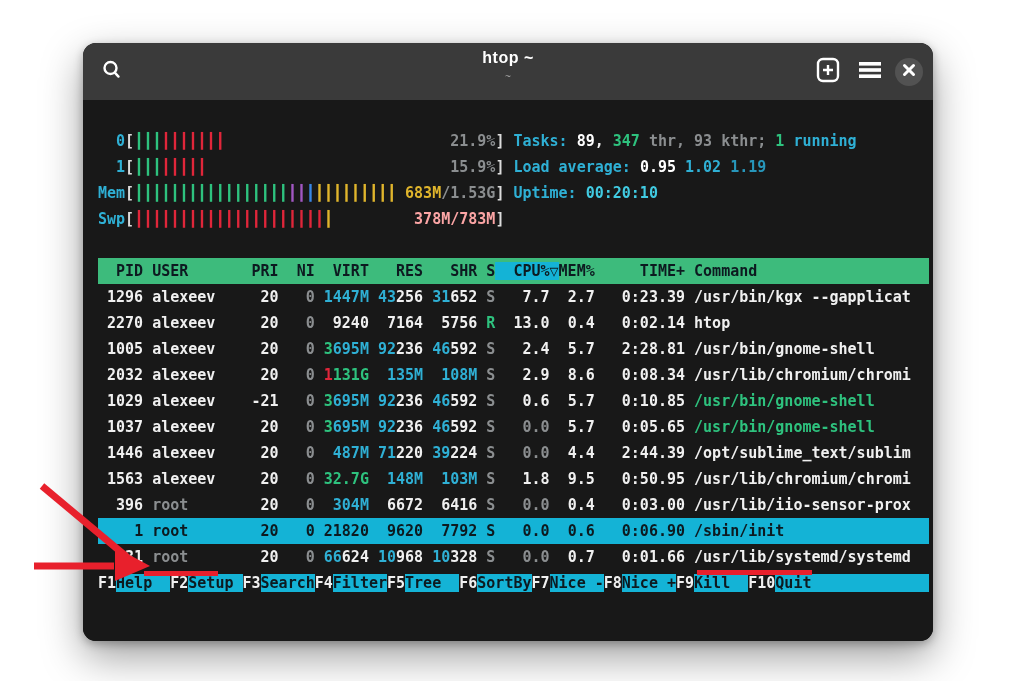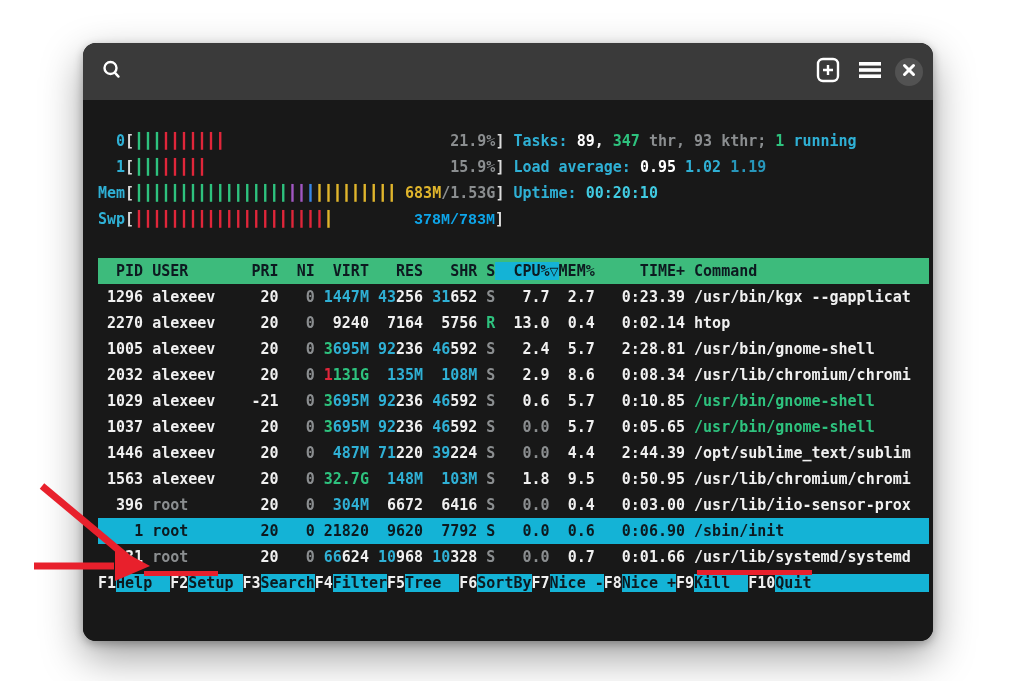--- a/index.html
+++ b/index.html
@@ -33,20 +33,24 @@
 <div class="window">
   <div class="titlebar">
     <div class="tb-btn tb-left">
       <span>
         <svg width="22" height="22" viewBox="0 0 22 22">
           <circle cx="9.5" cy="9" r="6" fill="none" stroke="#ffffff" stroke-width="2.4"></circle>
           <line x1="13.8" y1="13.6" x2="17.5" y2="17.6" stroke="#ffffff" stroke-width="2.4" stroke-linecap="round"></line>
         </svg>
       </span>
     </div>
+    <div class="tb-center">
+      <div class="tb-title">htop ~</div>
+      <div class="tb-sub">~</div>
+    </div>
     <div class="tb-right">
       <div class="tb-btn">
         <span>
           <svg width="24" height="26" viewBox="0 0 24 26">
             <rect x="2" y="2" width="20" height="22" rx="5" fill="none" stroke="#ffffff" stroke-width="2.4"></rect>
             <line x1="12" y1="8" x2="12" y2="18" stroke="#ffffff" stroke-width="2.4"></line>
             <line x1="7" y1="13" x2="17" y2="13" stroke="#ffffff" stroke-width="2.4"></line>
           </svg>
         </span>
       </div>
@@ -66,21 +70,21 @@
             <line x1="11.5" y1="2.5" x2="2.5" y2="11.5" stroke="#ffffff" stroke-width="3" stroke-linecap="round"></line>
           </svg>
         </span>
       </div>
     </div>
   </div>
   <div class="term" id="term">
       <div class="line"><span style="color: rgb(47, 176, 213);">  0</span><span style="color: rgb(220, 220, 220);">[</span><span style="color: rgb(46, 194, 126);">┃┃┃</span><span style="color: rgb(224, 38, 58);">┃┃┃┃┃┃┃</span><span>                         </span><span style="color: rgb(139, 142, 144);">21.9%</span><span style="color: rgb(220, 220, 220);">]</span><span> </span><span style="color: rgb(47, 176, 213);">Tasks: </span><span style="color: rgb(255, 255, 255);">89</span><span style="color: rgb(240, 240, 240);">, </span><span style="color: rgb(46, 194, 126);">347</span><span style="color: rgb(139, 142, 144);"> thr</span><span style="color: rgb(139, 142, 144);">, </span><span style="color: rgb(139, 142, 144);">93 kthr</span><span style="color: rgb(139, 142, 144);">; </span><span style="color: rgb(46, 194, 126);">1</span><span style="color: rgb(47, 176, 213);"> running</span></div>
       <div class="line"><span style="color: rgb(47, 176, 213);">  1</span><span style="color: rgb(220, 220, 220);">[</span><span style="color: rgb(46, 194, 126);">┃┃┃</span><span style="color: rgb(224, 38, 58);">┃┃┃┃┃</span><span>                           </span><span style="color: rgb(139, 142, 144);">15.9%</span><span style="color: rgb(220, 220, 220);">]</span><span> </span><span style="color: rgb(47, 176, 213);">Load average: </span><span style="color: rgb(255, 255, 255);">0.95</span><span style="color: rgb(240, 240, 240);"> </span><span style="color: rgb(47, 176, 213);">1.02</span><span style="color: rgb(240, 240, 240);"> </span><span style="color: rgb(39, 150, 186);">1.19</span></div>
       <div class="line"><span style="color: rgb(47, 176, 213);">Mem</span><span style="color: rgb(220, 220, 220);">[</span><span style="color: rgb(46, 194, 126);">┃┃┃┃┃┃┃┃┃┃┃┃┃┃┃┃┃</span><span style="color: rgb(162, 87, 194);">┃┃</span><span style="color: rgb(55, 134, 230);">┃</span><span style="color: rgb(224, 181, 44);">┃┃┃┃┃┃┃┃┃</span><span> </span><span style="color: rgb(224, 181, 44);">683M</span><span style="color: rgb(139, 142, 144);">/1.53G</span><span style="color: rgb(220, 220, 220);">]</span><span> </span><span style="color: rgb(47, 176, 213);">Uptime: </span><span style="color: rgb(65, 203, 226);">00:20:10</span></div>
-      <div class="line"><span style="color: rgb(47, 176, 213);">Swp</span><span style="color: rgb(220, 220, 220);">[</span><span style="color: rgb(224, 38, 58);">┃┃┃┃┃┃┃┃┃┃┃┃┃┃┃┃┃┃┃┃┃</span><span style="color: rgb(224, 181, 44);">┃</span><span>         </span><span style="color: #0ea5e9; font-family: Liberation Mono, monospace;">378M/783M</span><span style="color: rgb(220, 220, 220);">]</span></div>
+      <div class="line"><span style="color: rgb(47, 176, 213);">Swp</span><span style="color: rgb(220, 220, 220);">[</span><span style="color: rgb(224, 38, 58);">┃┃┃┃┃┃┃┃┃┃┃┃┃┃┃┃┃┃┃┃┃</span><span style="color: rgb(224, 181, 44);">┃</span><span>         </span><span style="color: #fca5a5;">378M/783M</span><span style="color: rgb(220, 220, 220);">]</span></div>
       <div class="line"></div>
       <div class="line" style="background: rgb(61, 187, 124); color: rgb(13, 26, 32);"><span style="color: rgb(13, 26, 32);">  PID</span><span style="color: rgb(13, 26, 32);"> </span><span style="color: rgb(13, 26, 32);">USER      </span><span style="color: rgb(13, 26, 32);"> </span><span style="color: rgb(13, 26, 32);">PRI</span><span style="color: rgb(13, 26, 32);"> </span><span style="color: rgb(13, 26, 32);"> NI</span><span style="color: rgb(13, 26, 32);"> </span><span style="color: rgb(13, 26, 32);"> VIRT</span><span style="color: rgb(13, 26, 32);"> </span><span style="color: rgb(13, 26, 32);">  RES</span><span style="color: rgb(13, 26, 32);"> </span><span style="color: rgb(13, 26, 32);">  SHR</span><span style="color: rgb(13, 26, 32);"> </span><span style="color: rgb(13, 26, 32);">S</span><span style="color: rgb(13, 26, 32); background: rgb(20, 179, 214);">  </span><span style="color: rgb(13, 26, 32); background: rgb(20, 179, 214);">CPU%</span><span style="color: rgb(13, 26, 32); background: rgb(20, 179, 214);">▽</span><span style="color: rgb(13, 26, 32);">MEM%</span><span style="color: rgb(13, 26, 32);"> </span><span style="color: rgb(13, 26, 32);">    TIME+</span><span style="color: rgb(13, 26, 32);"> </span><span style="color: rgb(13, 26, 32);">Command                   </span></div>
       <div class="line"><span> </span><span style="color: rgb(240, 240, 240);">1296</span><span> </span><span style="color: rgb(240, 240, 240);">alexeev</span><span>   </span><span> </span><span> </span><span style="color: rgb(240, 240, 240);">20</span><span> </span><span>  </span><span style="color: rgb(139, 142, 144);">0</span><span> </span><span style="color: rgb(47, 176, 213);">1447M</span><span> </span><span style="color: rgb(47, 176, 213);">43</span><span style="color: rgb(240, 240, 240);">256</span><span> </span><span style="color: rgb(47, 176, 213);">31</span><span style="color: rgb(240, 240, 240);">652</span><span> </span><span style="color: rgb(139, 142, 144);">S</span><span>  </span><span> </span><span style="color: rgb(240, 240, 240);">7.7</span><span> </span><span> </span><span style="color: rgb(240, 240, 240);">2.7</span><span> </span><span>  </span><span style="color: rgb(240, 240, 240);">0:23.39</span><span> </span><span style="color: rgb(240, 240, 240);">/usr/bin/kgx --gapplicat</span></div>
       <div class="line"><span> </span><span style="color: rgb(240, 240, 240);">2270</span><span> </span><span style="color: rgb(240, 240, 240);">alexeev</span><span>   </span><span> </span><span> </span><span style="color: rgb(240, 240, 240);">20</span><span> </span><span>  </span><span style="color: rgb(139, 142, 144);">0</span><span> </span><span> </span><span style="color: rgb(240, 240, 240);">9240</span><span> </span><span> </span><span style="color: rgb(240, 240, 240);">7164</span><span> </span><span> </span><span style="color: rgb(240, 240, 240);">5756</span><span> </span><span style="color: rgb(46, 194, 126);">R</span><span>  </span><span style="color: rgb(240, 240, 240);">13.0</span><span> </span><span> </span><span style="color: rgb(240, 240, 240);">0.4</span><span> </span><span>  </span><span style="color: rgb(240, 240, 240);">0:02.14</span><span> </span><span style="color: rgb(240, 240, 240);">htop</span></div>
       <div class="line"><span> </span><span style="color: rgb(240, 240, 240);">1005</span><span> </span><span style="color: rgb(240, 240, 240);">alexeev</span><span>   </span><span> </span><span> </span><span style="color: rgb(240, 240, 240);">20</span><span> </span><span>  </span><span style="color: rgb(139, 142, 144);">0</span><span> </span><span style="color: rgb(46, 194, 126);">3</span><span style="color: rgb(47, 176, 213);">695M</span><span> </span><span style="color: rgb(47, 176, 213);">92</span><span style="color: rgb(240, 240, 240);">236</span><span> </span><span style="color: rgb(47, 176, 213);">46</span><span style="color: rgb(240, 240, 240);">592</span><span> </span><span style="color: rgb(139, 142, 144);">S</span><span>  </span><span> </span><span style="color: rgb(240, 240, 240);">2.4</span><span> </span><span> </span><span style="color: rgb(240, 240, 240);">5.7</span><span> </span><span>  </span><span style="color: rgb(240, 240, 240);">2:28.81</span><span> </span><span style="color: rgb(240, 240, 240);">/usr/bin/gnome-shell</span></div>
       <div class="line"><span> </span><span style="color: rgb(240, 240, 240);">2032</span><span> </span><span style="color: rgb(240, 240, 240);">alexeev</span><span>   </span><span> </span><span> </span><span style="color: rgb(240, 240, 240);">20</span><span> </span><span>  </span><span style="color: rgb(139, 142, 144);">0</span><span> </span><span style="color: rgb(224, 38, 58);">1</span><span style="color: rgb(46, 194, 126);">131G</span><span> </span><span> </span><span style="color: rgb(47, 176, 213);">135M</span><span> </span><span> </span><span style="color: rgb(47, 176, 213);">108M</span><span> </span><span style="color: rgb(139, 142, 144);">S</span><span>  </span><span> </span><span style="color: rgb(240, 240, 240);">2.9</span><span> </span><span> </span><span style="color: rgb(240, 240, 240);">8.6</span><span> </span><span>  </span><span style="color: rgb(240, 240, 240);">0:08.34</span><span> </span><span style="color: rgb(240, 240, 240);">/usr/lib/chromium/chromi</span></div>
       <div class="line"><span> </span><span style="color: rgb(240, 240, 240);">1029</span><span> </span><span style="color: rgb(240, 240, 240);">alexeev</span><span>   </span><span> </span><span style="color: rgb(240, 240, 240);">-21</span><span> </span><span>  </span><span style="color: rgb(139, 142, 144);">0</span><span> </span><span style="color: rgb(46, 194, 126);">3</span><span style="color: rgb(47, 176, 213);">695M</span><span> </span><span style="color: rgb(47, 176, 213);">92</span><span style="color: rgb(240, 240, 240);">236</span><span> </span><span style="color: rgb(47, 176, 213);">46</span><span style="color: rgb(240, 240, 240);">592</span><span> </span><span style="color: rgb(139, 142, 144);">S</span><span>  </span><span> </span><span style="color: rgb(240, 240, 240);">0.6</span><span> </span><span> </span><span style="color: rgb(240, 240, 240);">5.7</span><span> </span><span>  </span><span style="color: rgb(240, 240, 240);">0:10.85</span><span> </span><span style="color: rgb(46, 194, 126);">/usr/bin/gnome-shell</span></div>
       <div class="line"><span> </span><span style="color: rgb(240, 240, 240);">1037</span><span> </span><span style="color: rgb(240, 240, 240);">alexeev</span><span>   </span><span> </span><span> </span><span style="color: rgb(240, 240, 240);">20</span><span> </span><span>  </span><span style="color: rgb(139, 142, 144);">0</span><span> </span><span style="color: rgb(46, 194, 126);">3</span><span style="color: rgb(47, 176, 213);">695M</span><span> </span><span style="color: rgb(47, 176, 213);">92</span><span style="color: rgb(240, 240, 240);">236</span><span> </span><span style="color: rgb(47, 176, 213);">46</span><span style="color: rgb(240, 240, 240);">592</span><span> </span><span style="color: rgb(139, 142, 144);">S</span><span>  </span><span> </span><span style="color: rgb(139, 142, 144);">0.0</span><span> </span><span> </span><span style="color: rgb(240, 240, 240);">5.7</span><span> </span><span>  </span><span style="color: rgb(240, 240, 240);">0:05.65</span><span> </span><span style="color: rgb(46, 194, 126);">/usr/bin/gnome-shell</span></div>
       <div class="line"><span> </span><span style="color: rgb(240, 240, 240);">1446</span><span> </span><span style="color: rgb(240, 240, 240);">alexeev</span><span>   </span><span> </span><span> </span><span style="color: rgb(240, 240, 240);">20</span><span> </span><span>  </span><span style="color: rgb(139, 142, 144);">0</span><span> </span><span> </span><span style="color: rgb(47, 176, 213);">487M</span><span> </span><span style="color: rgb(47, 176, 213);">71</span><span style="color: rgb(240, 240, 240);">220</span><span> </span><span style="color: rgb(47, 176, 213);">39</span><span style="color: rgb(240, 240, 240);">224</span><span> </span><span style="color: rgb(139, 142, 144);">S</span><span>  </span><span> </span><span style="color: rgb(139, 142, 144);">0.0</span><span> </span><span> </span><span style="color: rgb(240, 240, 240);">4.4</span><span> </span><span>  </span><span style="color: rgb(240, 240, 240);">2:44.39</span><span> </span><span style="color: rgb(240, 240, 240);">/opt/sublime_text/sublim</span></div>
       <div class="line"><span> </span><span style="color: rgb(240, 240, 240);">1563</span><span> </span><span style="color: rgb(240, 240, 240);">alexeev</span><span>   </span><span> </span><span> </span><span style="color: rgb(240, 240, 240);">20</span><span> </span><span>  </span><span style="color: rgb(139, 142, 144);">0</span><span> </span><span style="color: rgb(46, 194, 126);">32.7G</span><span> </span><span> </span><span style="color: rgb(47, 176, 213);">148M</span><span> </span><span> </span><span style="color: rgb(47, 176, 213);">103M</span><span> </span><span style="color: rgb(139, 142, 144);">S</span><span>  </span><span> </span><span style="color: rgb(240, 240, 240);">1.8</span><span> </span><span> </span><span style="color: rgb(240, 240, 240);">9.5</span><span> </span><span>  </span><span style="color: rgb(240, 240, 240);">0:50.95</span><span> </span><span style="color: rgb(240, 240, 240);">/usr/lib/chromium/chromi</span></div>

